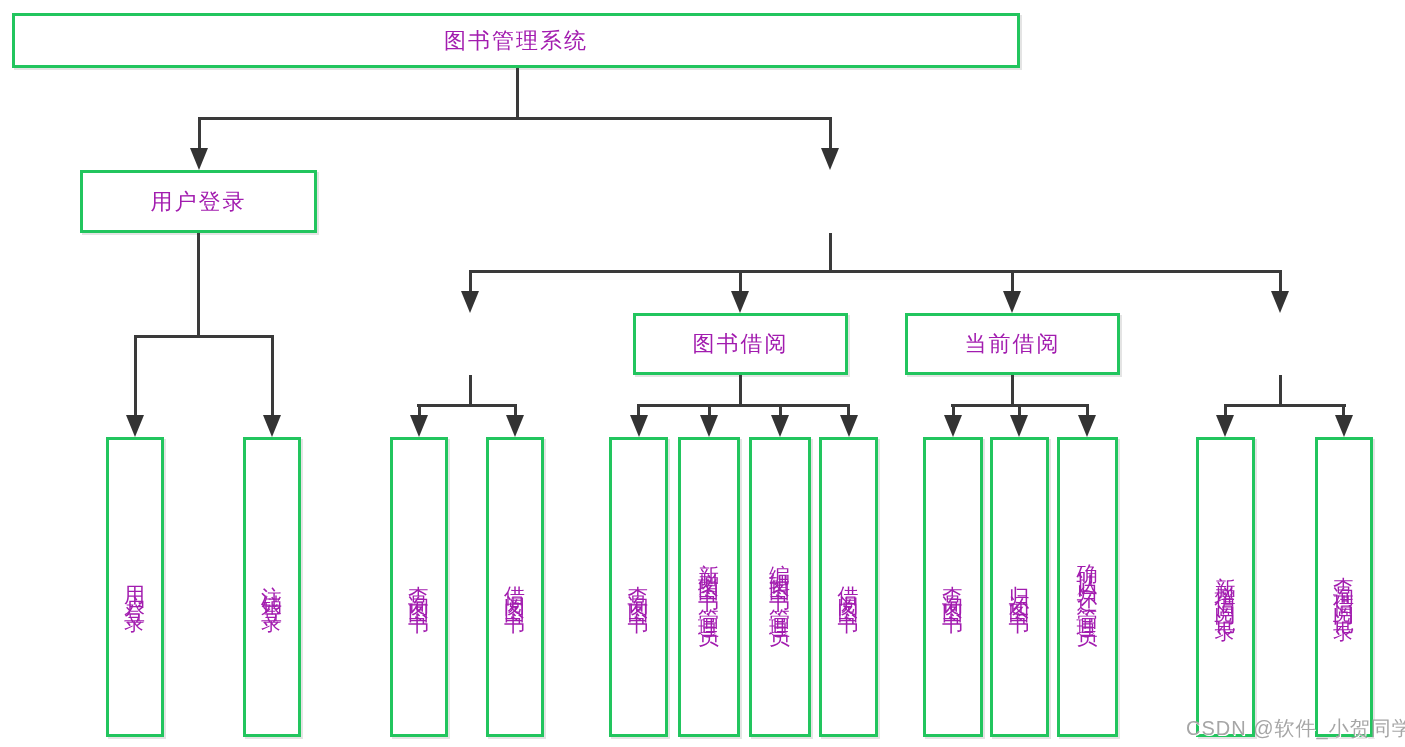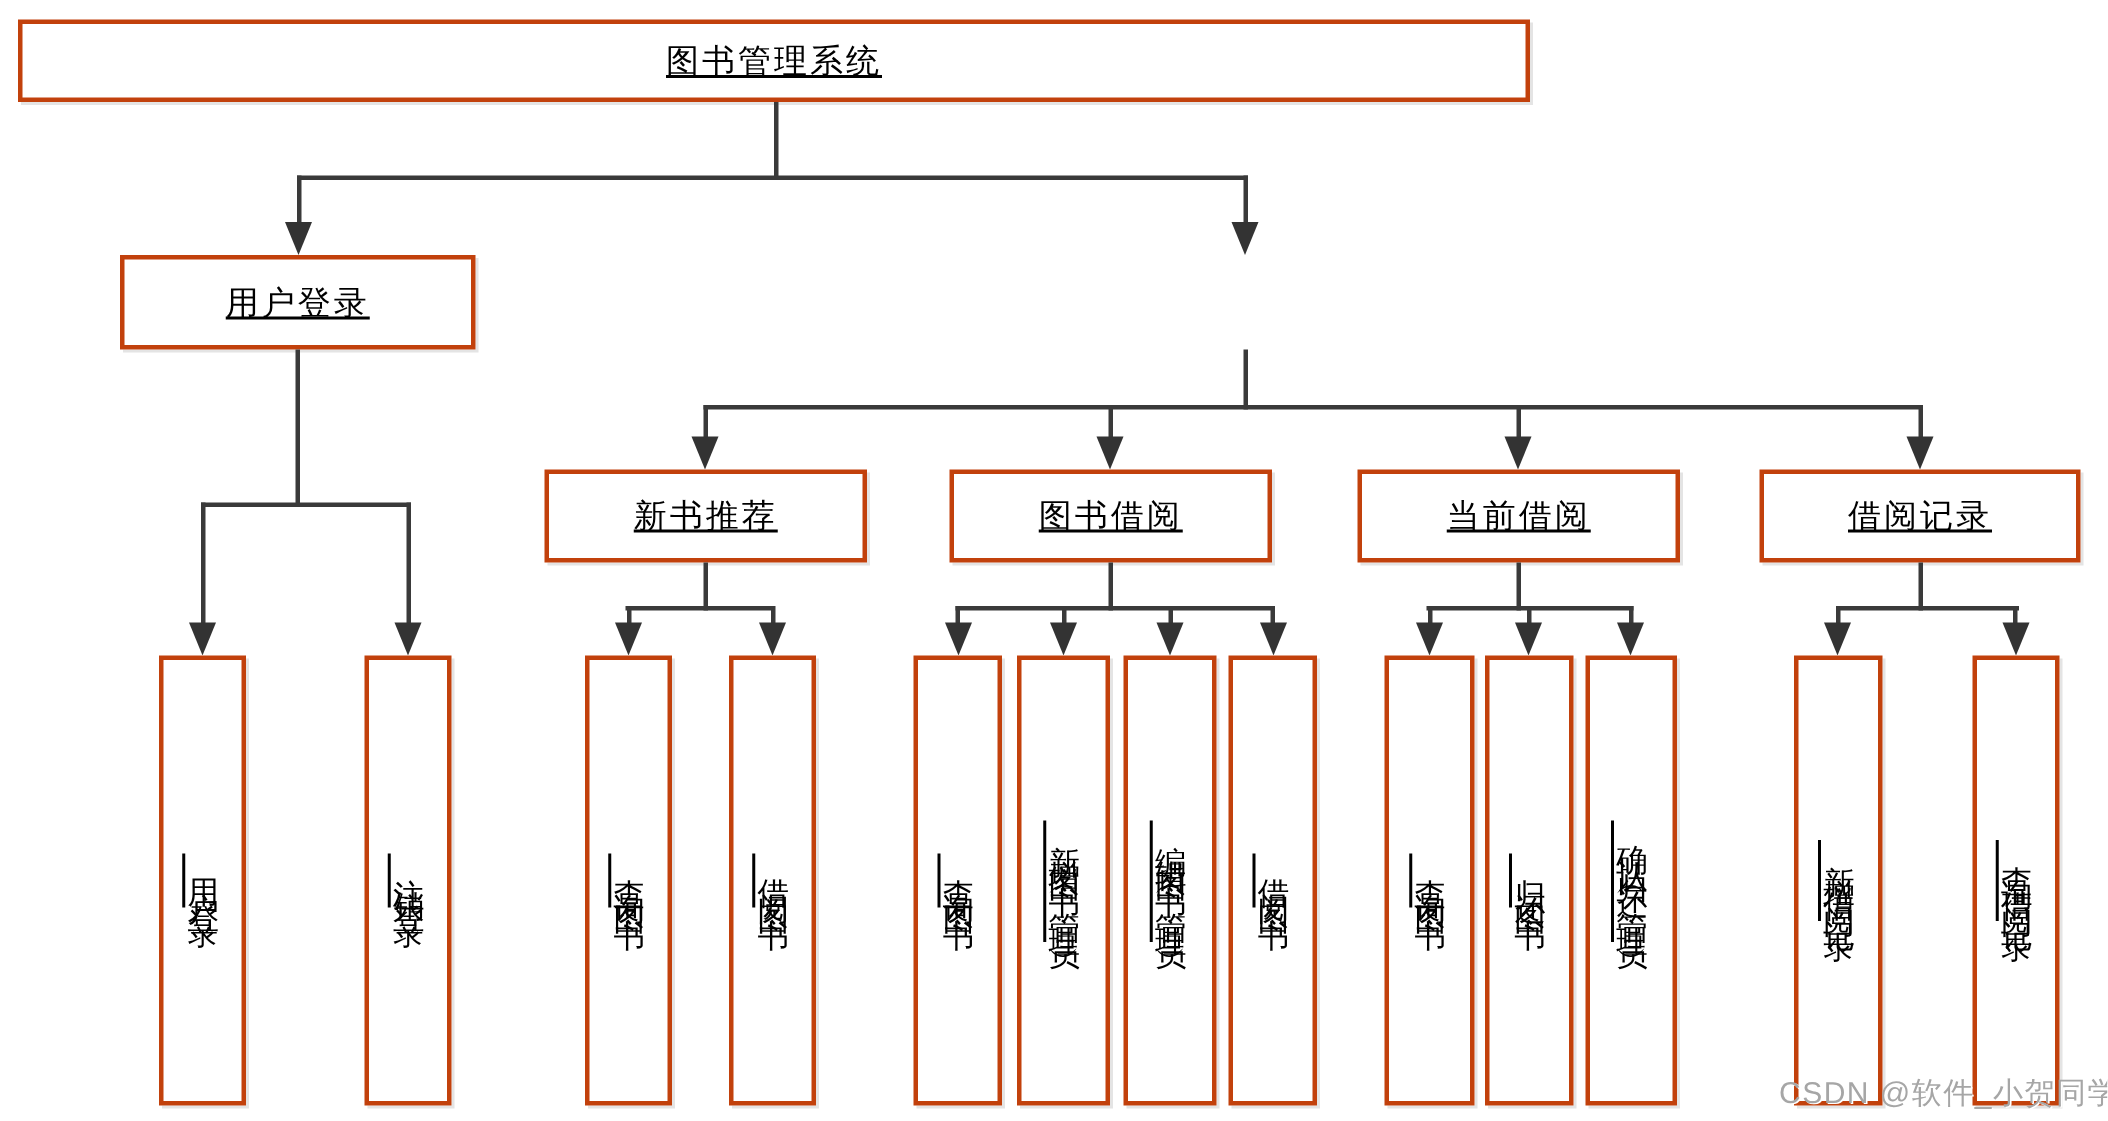--- a/index.html
+++ b/index.html
@@ -3,26 +3,25 @@
 <meta charset="utf-8">
 <style>
   html,body { margin:0; padding:0; background:#ffffff; }
   .canvas {
     position:relative; width:1405px; height:747px;
     background:#ffffff; overflow:hidden;
     font-family:"Liberation Sans", sans-serif;
   }
   .node {
     position:absolute; box-sizing:border-box;
-    background:#ffffff; border:3px solid #c2410c;
+    background:#ffffff; border:3px solid #22c55e;
     display:flex; align-items:center; justify-content:center;
-    font-size:22px; color:#000000; letter-spacing:2px;
+    font-size:22px; color:#a21caf; letter-spacing:2px;
     box-shadow:2px 2px 0 rgba(130,130,130,0.22);
     white-space:nowrap;
-    text-decoration:underline;
   }
   .vnode {
     writing-mode:vertical-rl; text-orientation:mixed;
     font-size:21px; letter-spacing:9px; line-height:1;
   }
   .hline { position:absolute; height:3px; background:#3a3a3a; }
   .vline { position:absolute; width:3px; background:#3a3a3a; }
   .arrow {
     position:absolute; width:0; height:0;
     border-left:9px solid transparent;
@@ -63,24 +62,22 @@
   <div class="hline" style="left:469px; top:270px; width:813px;"></div>
   <div class="vline" style="left:469px; top:270px; height:23px;"></div>
   <div class="arrow" style="left:461px; top:291px;"></div>
   <div class="vline" style="left:739px; top:270px; height:23px;"></div>
   <div class="arrow" style="left:731px; top:291px;"></div>
   <div class="vline" style="left:1011px; top:270px; height:23px;"></div>
   <div class="arrow" style="left:1003px; top:291px;"></div>
   <div class="vline" style="left:1279px; top:270px; height:23px;"></div>
   <div class="arrow" style="left:1271px; top:291px;"></div>
 
-  <div class="node" style="left:363px; top:313px; width:215px; height:62px;">新书推荐</div>
   <div class="node" style="left:905px; top:313px; width:215px; height:62px;">当前借阅</div>
   <div class="node" style="left:633px; top:313px; width:215px; height:62px;">图书借阅</div>
-  <div class="node" style="left:1173px; top:313px; width:214px; height:62px;">借阅记录</div>
 
   <div class="vline" style="left:469px; top:375px; height:32px;"></div>
   <div class="hline" style="left:417px; top:404px; width:99px;"></div>
   <div class="vline" style="left:418px; top:404px; height:14px;"></div>
   <div class="arrow" style="left:410px; top:415px;"></div>
   <div class="vline" style="left:514px; top:404px; height:14px;"></div>
   <div class="arrow" style="left:506px; top:415px;"></div>
 
   <div class="vline" style="left:739px; top:375px; height:32px;"></div>
   <div class="hline" style="left:637px; top:404px; width:213px;"></div>

